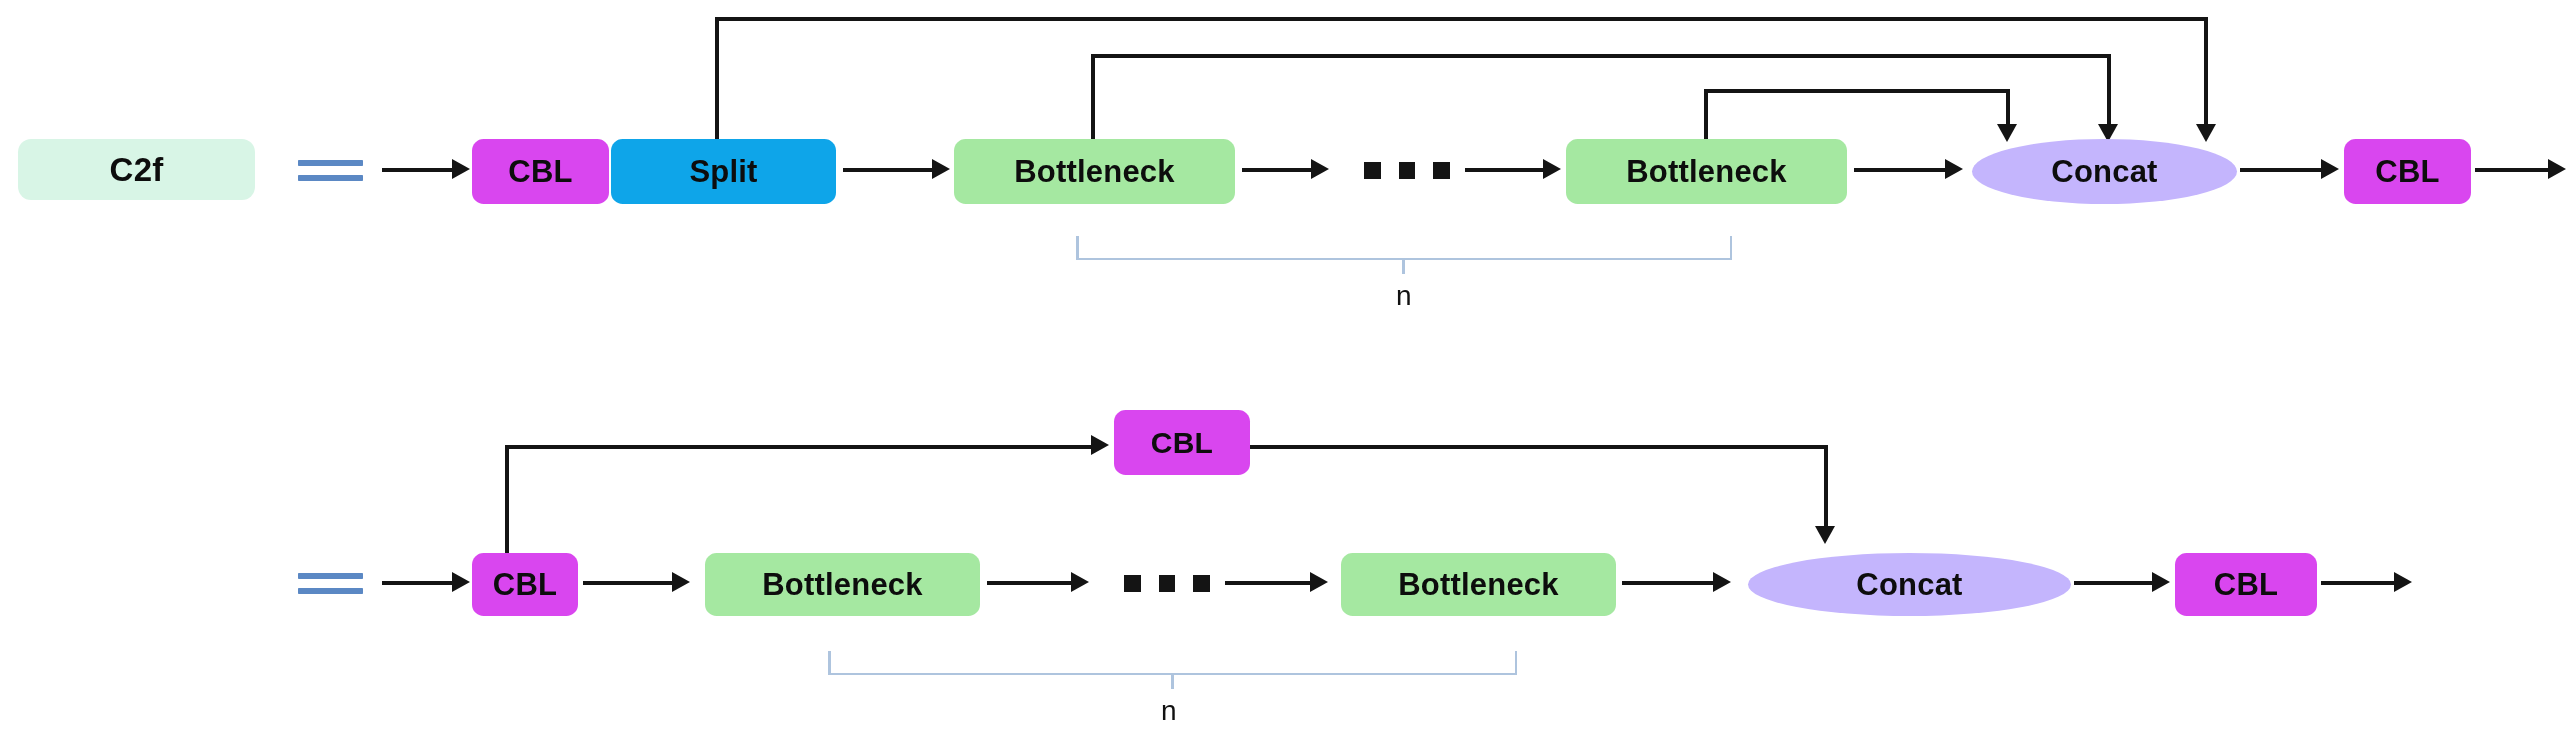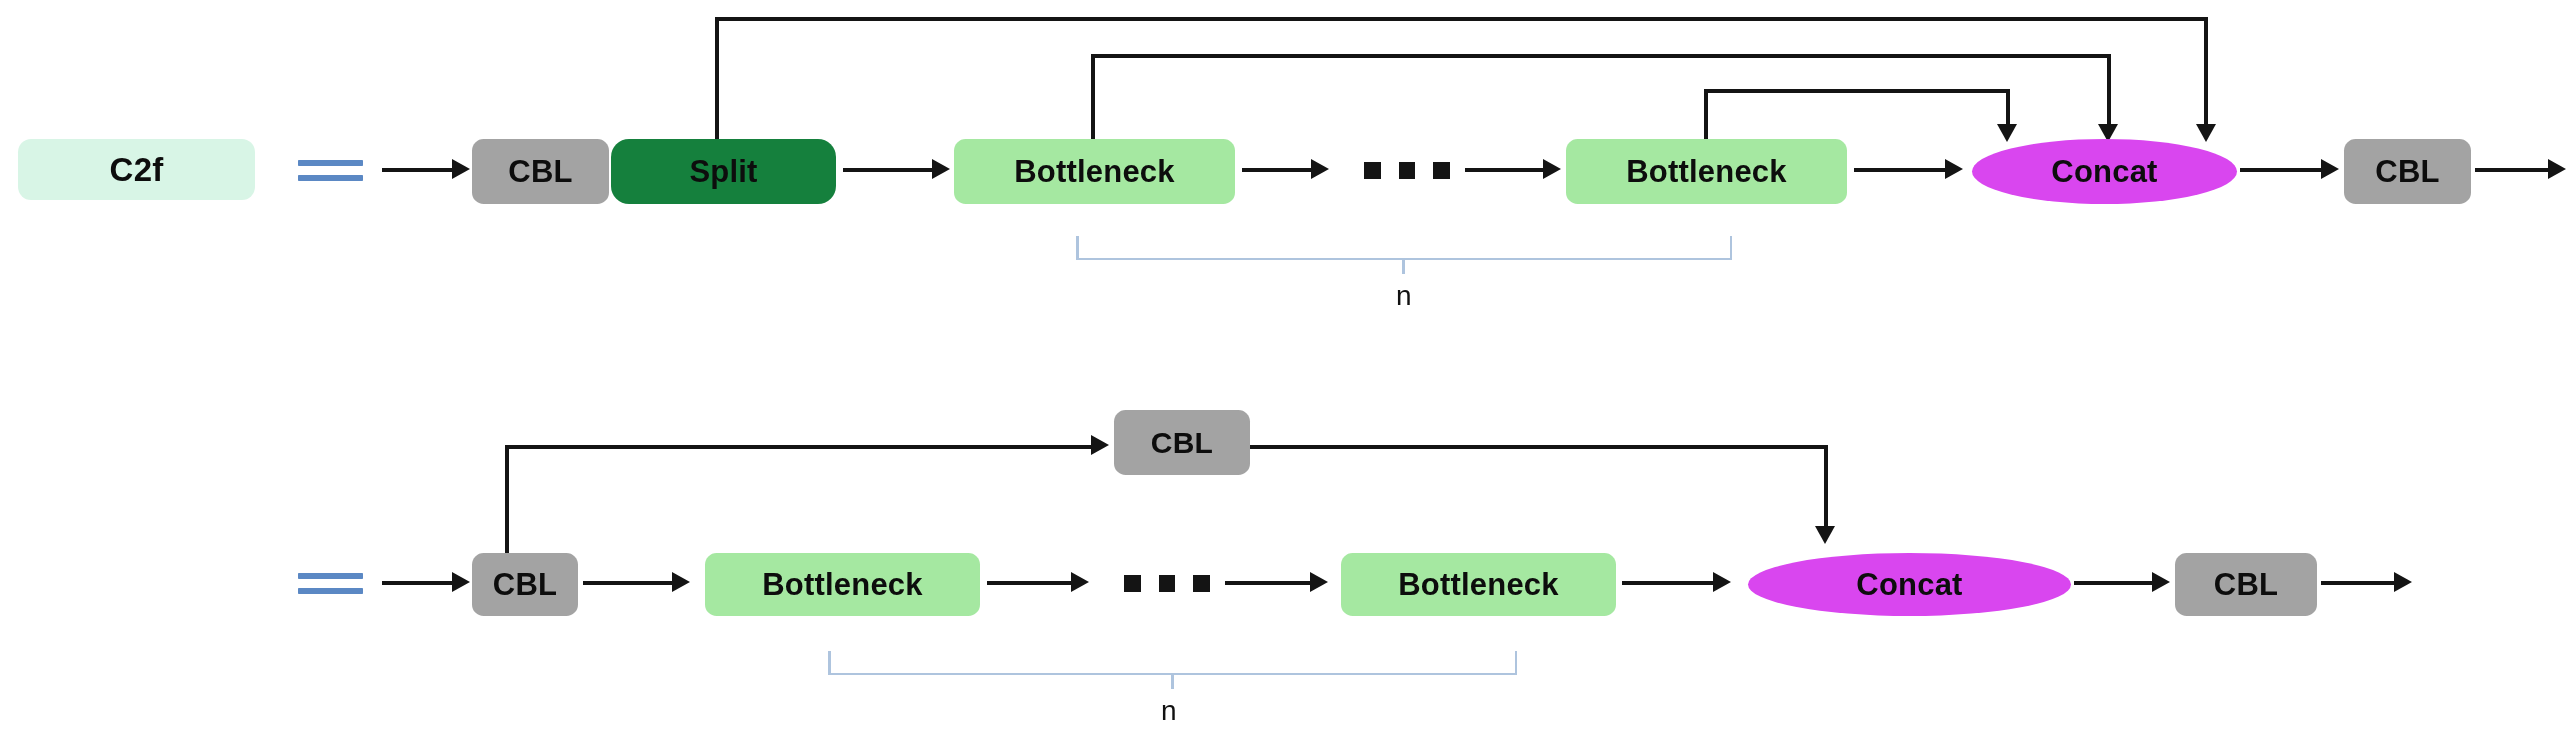--- a/index.html
+++ b/index.html
@@ -18,25 +18,25 @@
     box-sizing:border-box;
     font-weight:bold;
     color:#0d0d0d;
     letter-spacing:0.2px;
     white-space:nowrap;
     z-index:5;
   }
   .rbox{border-radius:11.6px;}
   .label-c2f{background:#d8f5e6;border-radius:13.2px;font-size:33px;}
   .label-c3 {background:#8fe3c6;border-radius:11.6px;font-size:33px;}
-  .cbl      {background:#a3a3a3;font-size:31px;}
-  .split    {background:#15803d;font-size:31px;border-radius:18px;}
+  .cbl      {background:#d946ef;font-size:31px;}
+  .split    {background:#0ea5e9;font-size:31px;}
   .bneck    {background:#a5e8a1;font-size:31px;}
   .concat{
-    background:#d946ef;border-radius:50%;
+    background:#c4b5fd;border-radius:50%;
     font-size:31px;
   }
 
   
   .eq{position:absolute;z-index:5;}
   .eq i{display:block;background:#5b88c4;height:5.8px;border-radius:0.8px;}
   .eq i+i{margin-top:9px;}
 
   
   .hline,.vline{position:absolute;background:#141414;z-index:3;}

